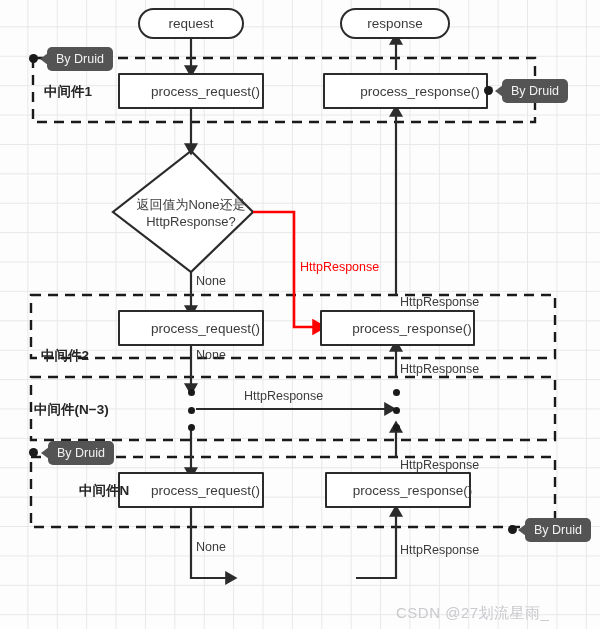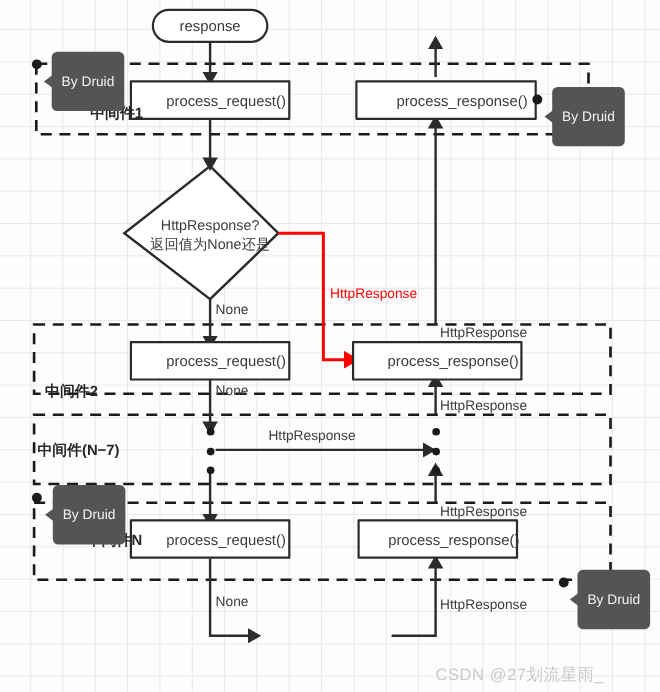--- a/index.html
+++ b/index.html
@@ -21,21 +21,21 @@
         background:#fff;border:2px solid #2b2b2b;color:#3b3b3b;font-size:13.5px;white-space:nowrap;}
   .pill{border-radius:16px;}
   .rect{border-radius:1px;padding-left:29px;}
 
   .grp-label{position:absolute;color:#262626;font-size:13.5px;font-weight:bold;white-space:nowrap;}
 
   .edge-label{position:absolute;color:#3c3c3c;font-size:12.5px;white-space:nowrap;background:transparent;}
   .edge-label.red{color:#ff0000;}
 
   .druid{position:absolute;height:24px;display:flex;align-items:center;justify-content:center;
-         background:#545454;color:#f2f2f2;font-size:12.5px;border-radius:5px;padding:15px 9px;white-space:nowrap;}
+         background:#545454;color:#f2f2f2;font-size:12.5px;border-radius:5px;padding:0 9px;white-space:nowrap;}
   .druid .tail{position:absolute;width:0;height:0;border-top:6px solid transparent;border-bottom:6px solid transparent;}
   .druid.left-tail .tail{left:-7px;border-right:8px solid #545454;}
   .dot{position:absolute;width:9px;height:9px;border-radius:50%;background:#1a1a1a;}
 
   .wm{position:absolute;color:#c9c9ce;font-size:15px;letter-spacing:.5px;white-space:nowrap;}
 
   .ellipsis{position:absolute;display:flex;flex-direction:column;align-items:center;justify-content:space-between;}
   .ellipsis i{display:block;width:7px;height:7px;border-radius:50%;background:#1a1a1a;}
 </style>
 </head>
@@ -72,33 +72,36 @@
     <line x1="396" y1="377" x2="396" y2="347" stroke="#2b2b2b" stroke-width="2.2" marker-end="url(#ah)"></line>
     <line x1="396" y1="457" x2="396" y2="428" stroke="#2b2b2b" stroke-width="2.2" marker-end="url(#ah)"></line>
     <line x1="196" y1="409" x2="389" y2="409" stroke="#2b2b2b" stroke-width="2.2" marker-end="url(#ah)"></line>
     <line x1="396" y1="507" x2="396" y2="510" stroke="#2b2b2b" stroke-width="2.2"></line>
     <path d="M356,578 L396,578 L396,512" fill="none" stroke="#2b2b2b" stroke-width="2.2" marker-end="url(#ah)"></path>
 
     <path d="M253,212 L294,212 L294,327 L318,327" fill="none" stroke="#ff0000" stroke-width="2.6" marker-end="url(#ahr)"></path>
   </svg>
 
   <div class="node pill" style="left:138px;top:8px;width:106px;height:31px;">
+    <span>request</span>
+  </div>
+  <div class="node pill" style="left:340px;top:8px;width:110px;height:31px;">
     <span>response</span>
   </div>
 
   <div class="node rect" style="left:118px;top:73px;width:146px;height:36px;">
     <span>process_request()</span>
   </div>
   <div class="node rect" style="left:323px;top:73px;width:165px;height:36px;">
     <span>process_response()</span>
   </div>
 
   <div style="position:absolute;left:113px;top:196px;width:156px;text-align:center;color:#3b3b3b;font-size:13px;line-height:17px;">
+    <div>返回值为None还是</div>
     <div>HttpResponse?</div>
-    <div>返回值为None还是</div>
   </div>
 
   <div class="node rect" style="left:118px;top:310px;width:146px;height:36px;">
     <span>process_request()</span>
   </div>
   <div class="node rect" style="left:320px;top:310px;width:155px;height:36px;">
     <span>process_response()</span>
   </div>
 
   <div class="node rect" style="left:118px;top:472px;width:146px;height:36px;">
@@ -113,23 +116,23 @@
     <i></i>
       <i></i>
       <i></i>
   </div>
   <div class="ellipsis" style="left:393px;top:389px;width:7px;height:42px;">
     <i></i>
       <i></i>
       <i></i>
   </div>
 
-  <div class="grp-label" style="left:44px;top:94px;margin-left:38px;">中间件1</div>
+  <div class="grp-label" style="left:44px;top:83px;">中间件1</div>
   <div class="grp-label" style="left:41px;top:319px;margin-top:28px;">中间件2</div>
-  <div class="grp-label" style="left:34px;top:401px;">中间件(N−7)</div>
+  <div class="grp-label" style="left:34px;top:401px;">中间件(N−3)</div>
   <div class="grp-label" style="left:44px;top:482px;margin-left:35px;">中间件N</div>
 
   <div class="edge-label" style="left:196px;top:274px;">None</div>
   <div class="edge-label" style="left:196px;top:348px;">None</div>
   <div class="edge-label" style="left:196px;top:429px;"></div>
   <div class="edge-label" style="left:196px;top:540px;">None</div>
 
   <div class="edge-label red" style="left:300px;top:260px;">HttpResponse</div>
   <div class="edge-label" style="left:400px;top:295px;">HttpResponse</div>
   <div class="edge-label" style="left:400px;top:362px;">HttpResponse</div>

